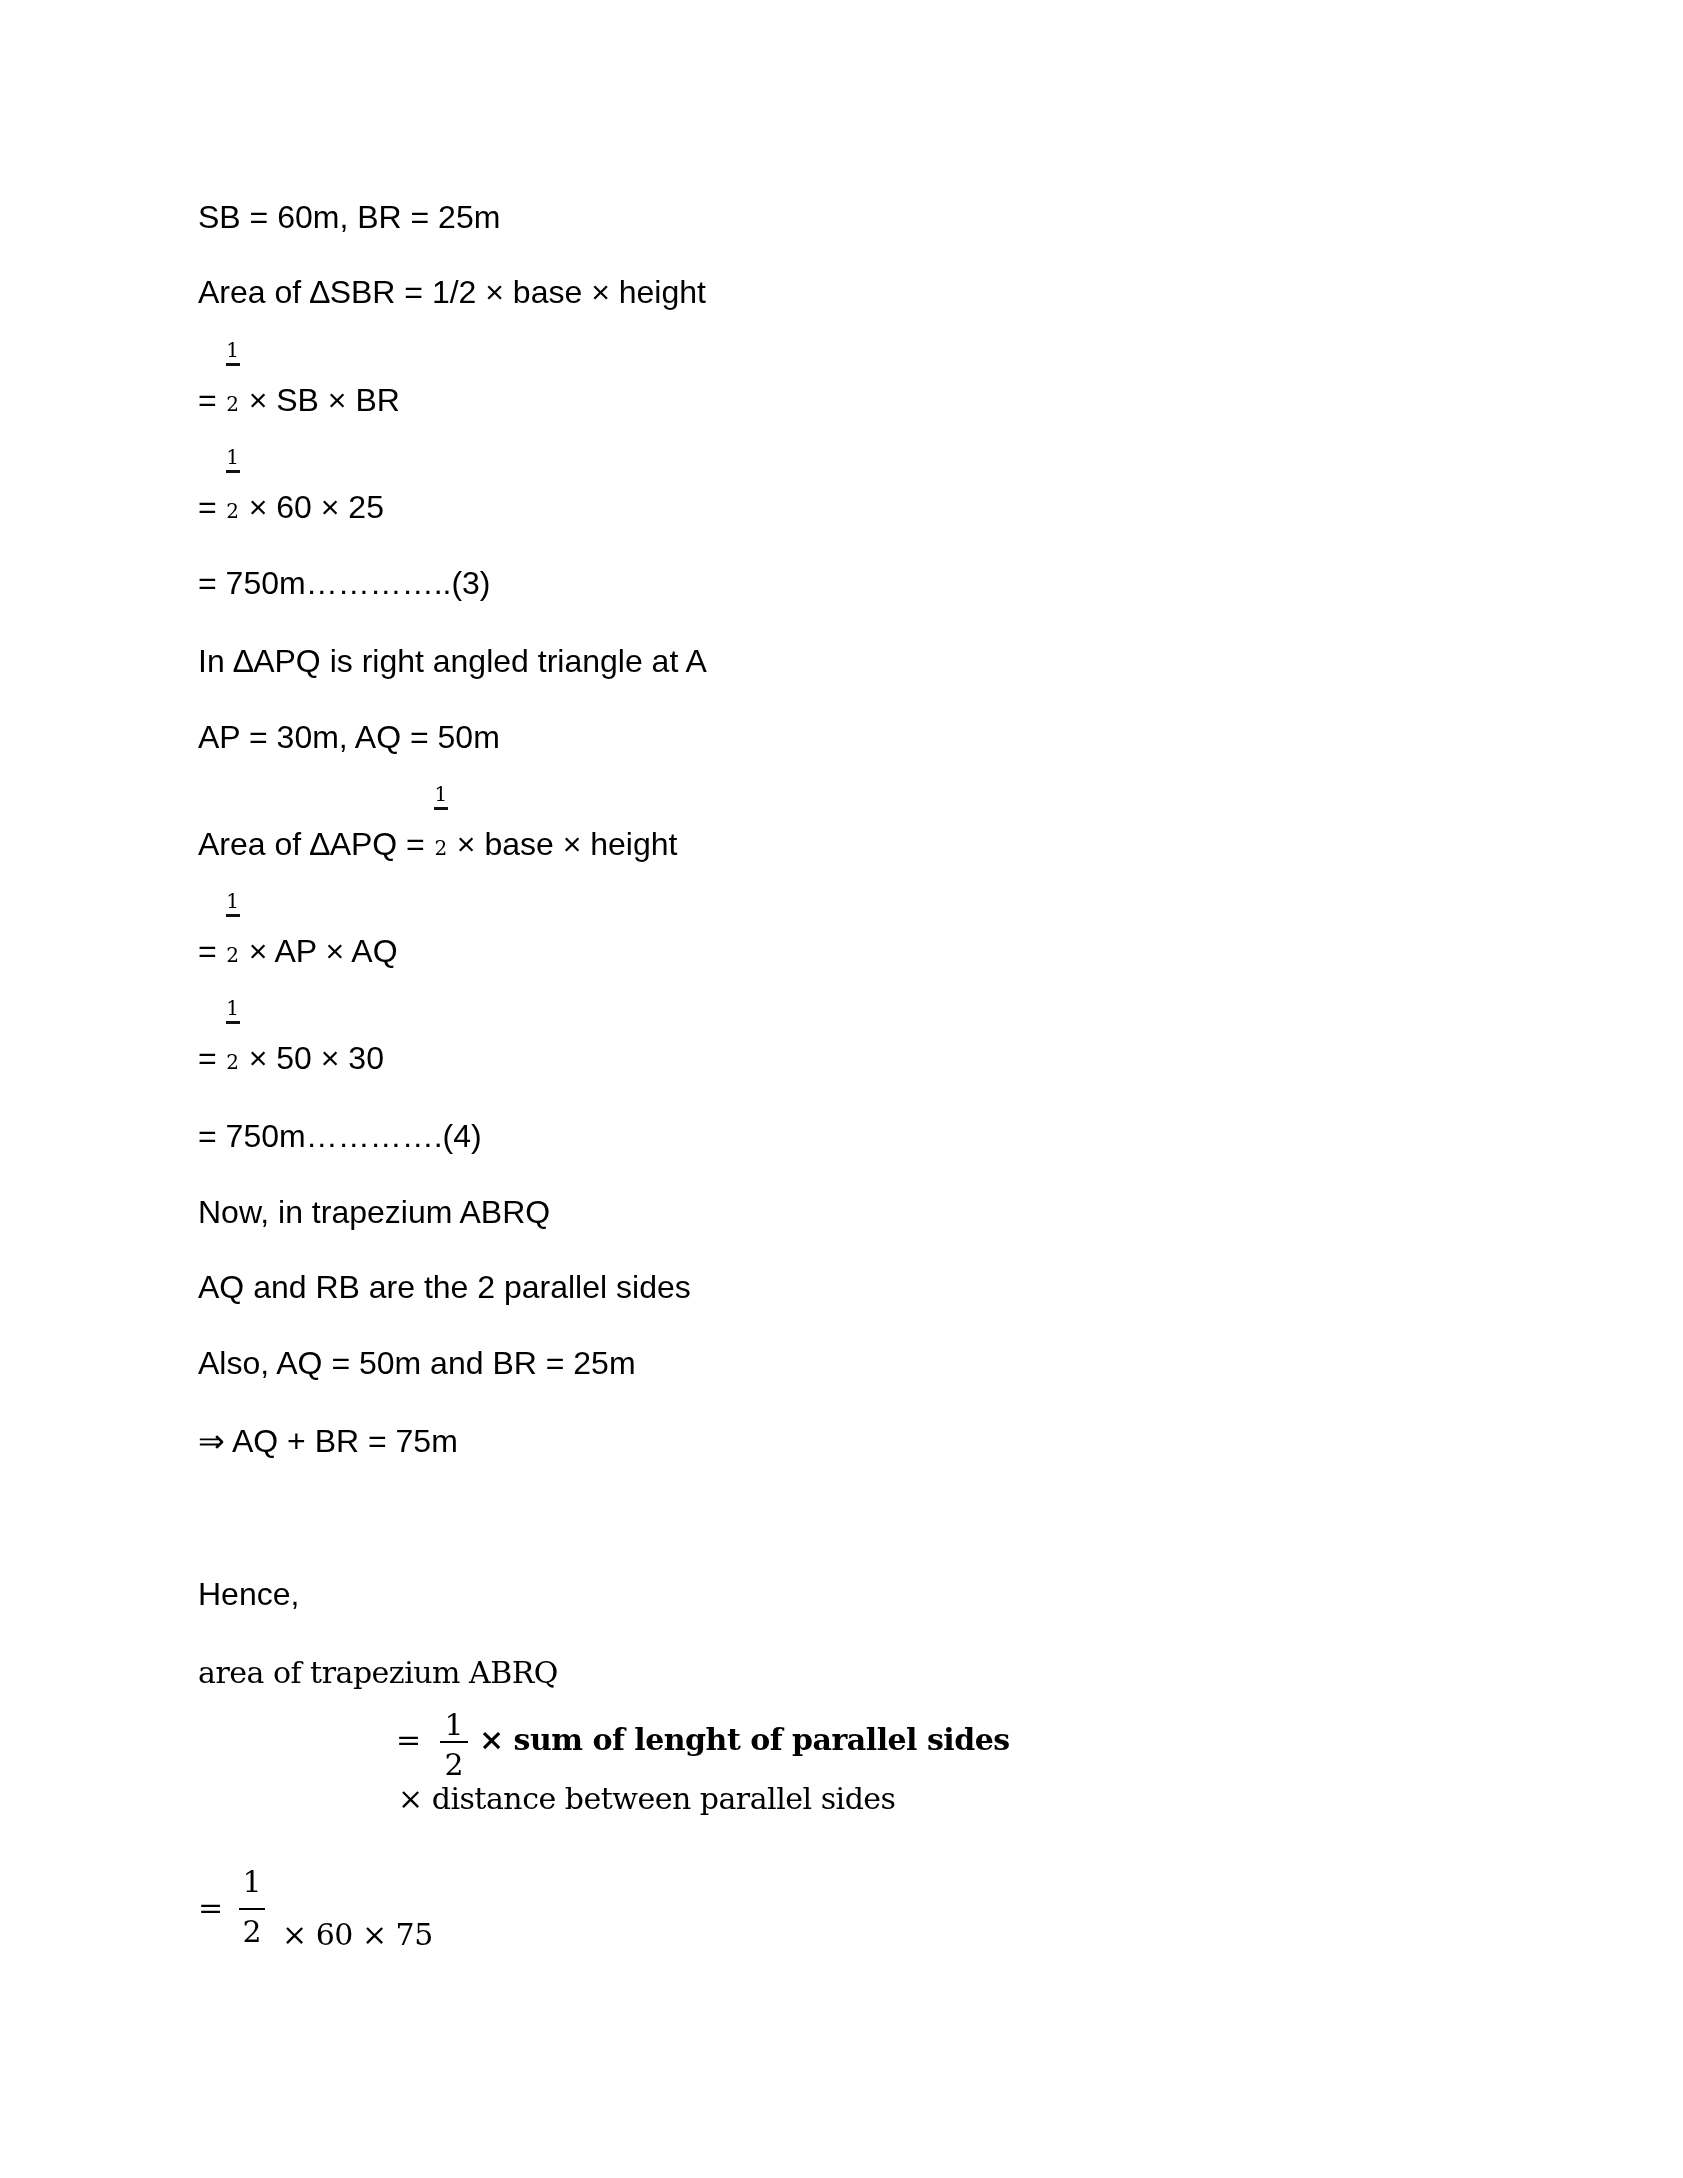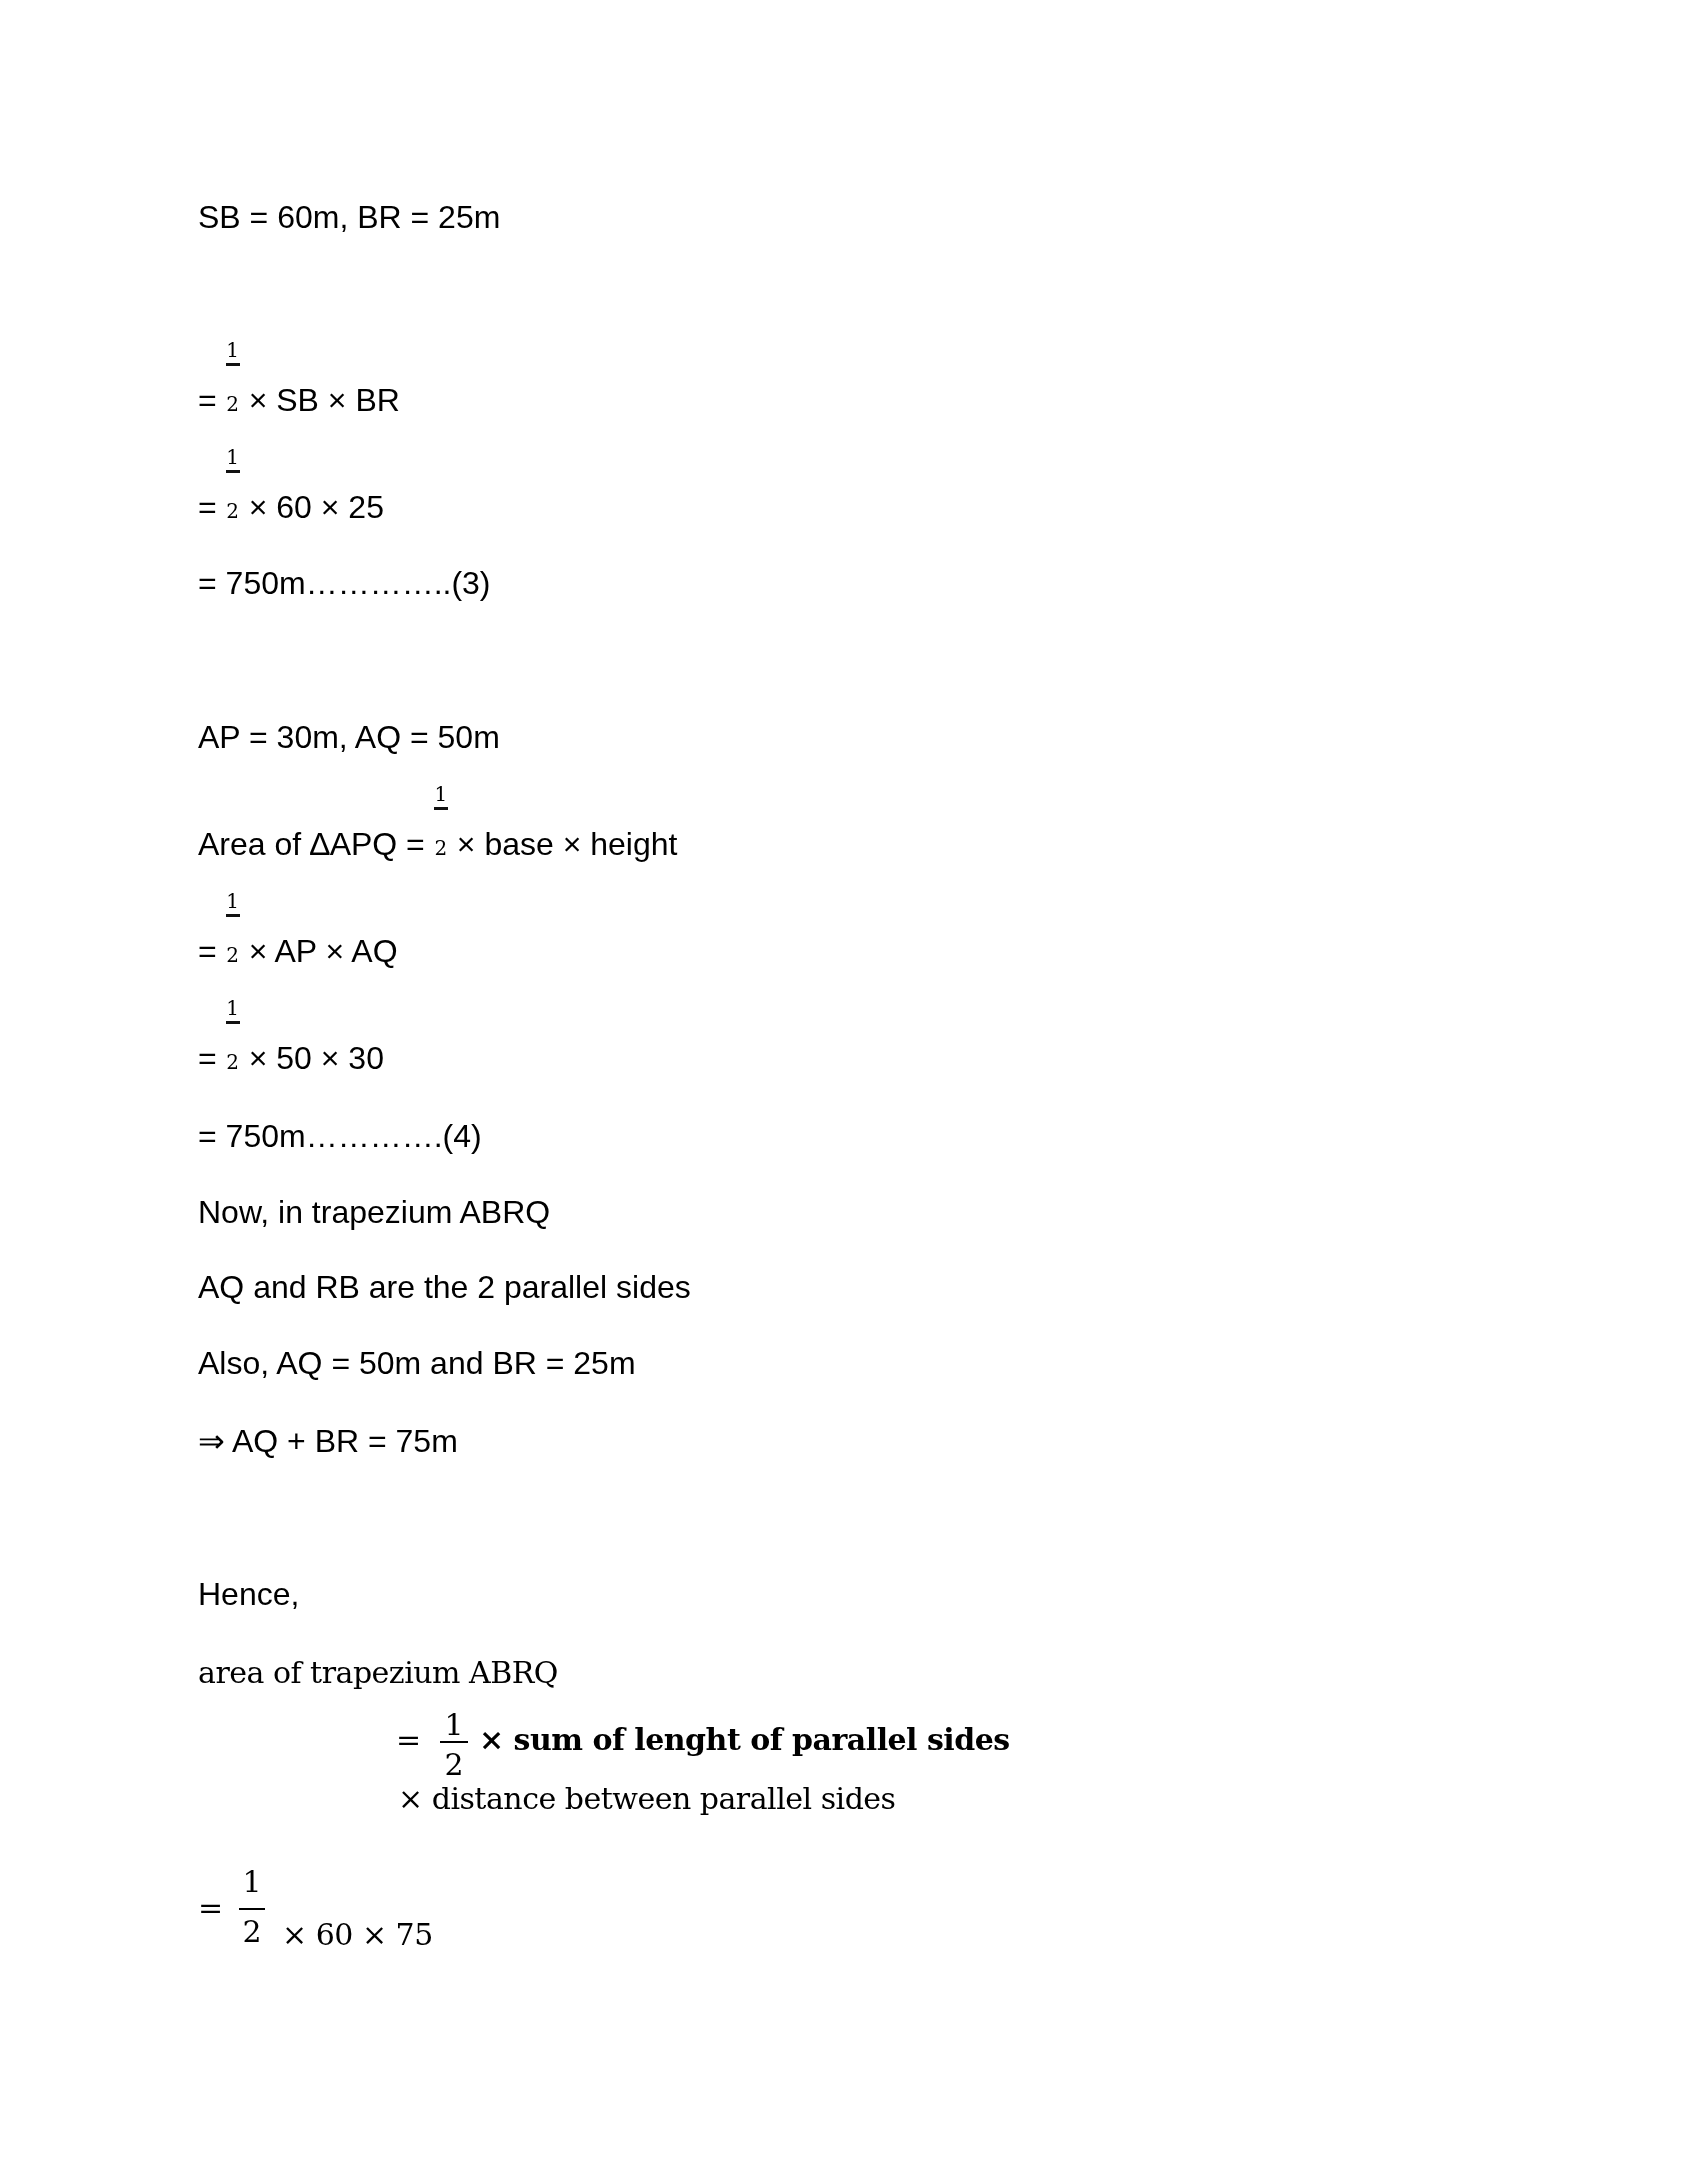--- a/index.html
+++ b/index.html
@@ -86,31 +86,33 @@
       background: #000;
     }
   </style>
 </head>
 <body>
 
 <div class="page">
 
   <div class="line" style="top:201px">SB = 60m, BR = 25m</div>
 
+  <div class="line" style="top:276px">Area of ∆SBR = 1/2 × base × height</div>
 
   <div class="line" style="top:384px">
     <span class="seg">=</span><span class="sfrac"><span class="num">1</span><span class="bar"></span><span class="den">2</span></span><span class="seg">× SB × BR</span>
   </div>
 
   <div class="line" style="top:491px">
     <span class="seg">=</span><span class="sfrac"><span class="num">1</span><span class="bar"></span><span class="den">2</span></span><span class="seg">× 60 × 25</span>
   </div>
 
   <div class="line" style="top:567px">= 750m…………..(3)</div>
 
+  <div class="line" style="top:645px">In ∆APQ is right angled triangle at A</div>
 
   <div class="line" style="top:721px">AP = 30m, AQ = 50m</div>
 
   <div class="line" style="top:828px">
     <span class="seg">Area of ∆APQ =</span><span class="sfrac"><span class="num">1</span><span class="bar"></span><span class="den">2</span></span><span class="seg">× base × height</span>
   </div>
 
   <div class="line" style="top:935px">
     <span class="seg">=</span><span class="sfrac"><span class="num">1</span><span class="bar"></span><span class="den">2</span></span><span class="seg">× AP × AQ</span>
   </div>

